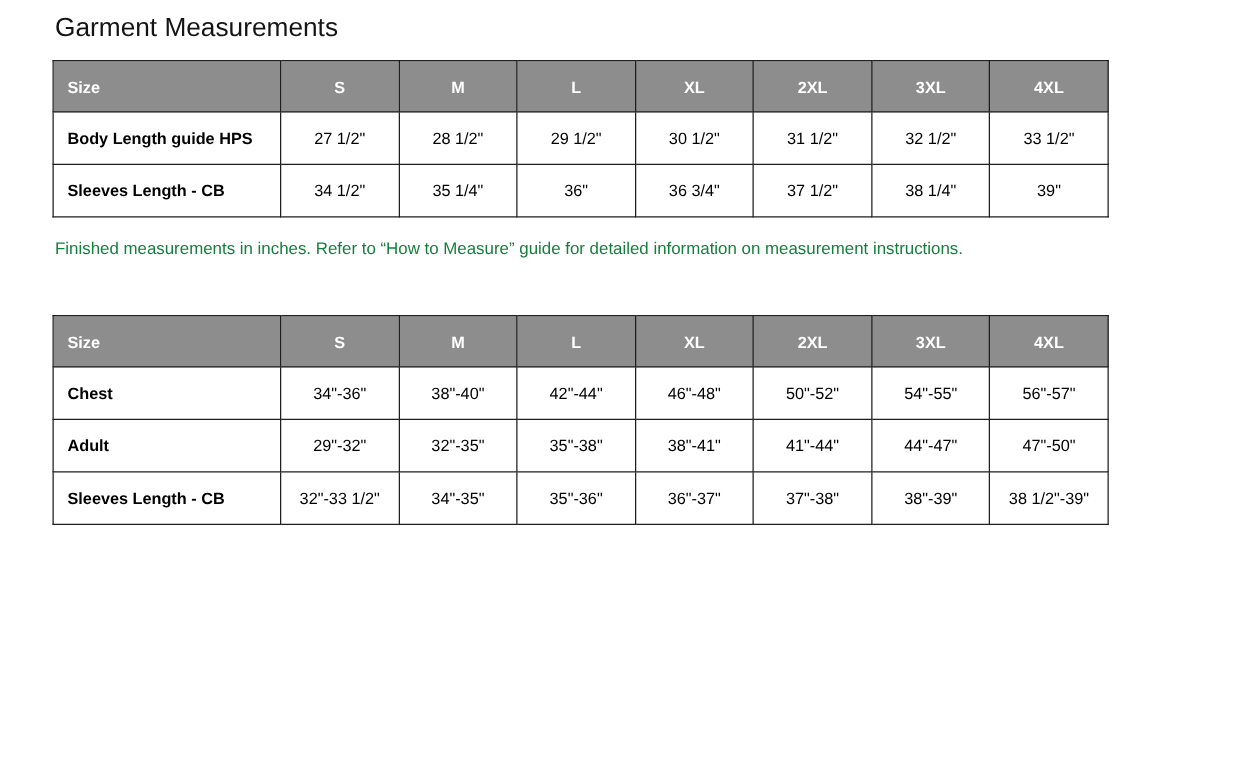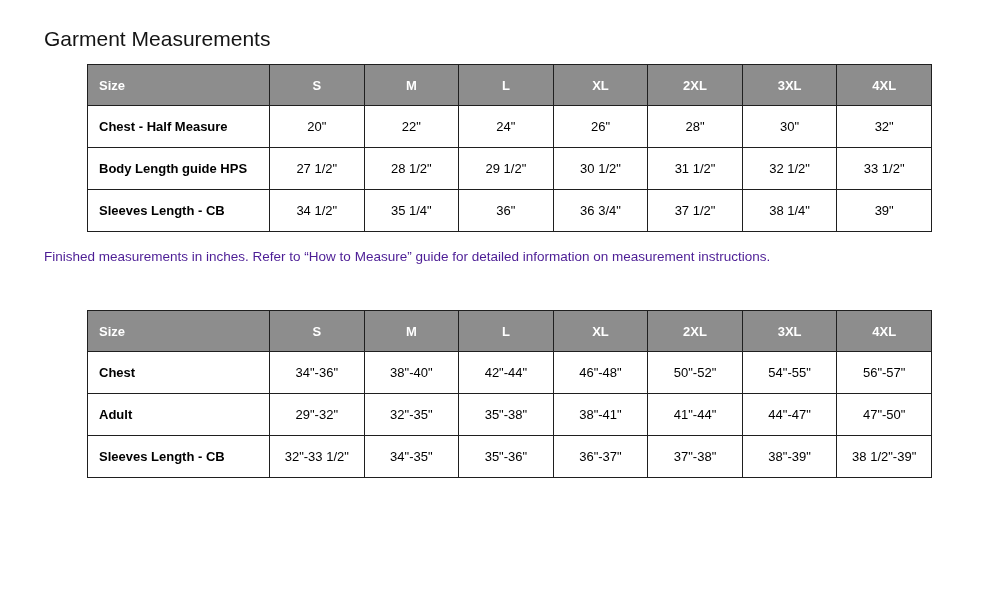--- a/index.html
+++ b/index.html
@@ -13,34 +13,33 @@
     margin: 0;
     padding: 0;
     background: #ffffff;
     width: 995px;
     height: 609px;
     font-family: "Liberation Sans", sans-serif;
     color: var(--text-color);
     overflow: hidden;
   }
   .page {
-    padding: 26px 0 0 42px;
+    padding: 10px 0 0 42px;
   }
   .section-title {
     font-size: 21px;
     font-weight: 400;
     color: #141414;
     margin: 0 0 13px 2px;
     line-height: 25px;
   }
   .size-table {
     border-collapse: collapse;
     width: 845px;
     table-layout: fixed;
-    margin-left: 45px;
   }
   .size-table th,
   .size-table td {
     border: 1px solid var(--border-color);
     font-size: 13px;
     padding: 0;
     vertical-align: middle;
   }
   .size-table thead th {
     background: var(--header-bg);
@@ -60,21 +59,21 @@
     background: #ffffff;
   }
   .size-table tbody td.row-label {
     text-align: left;
     padding-left: 11px;
     font-weight: bold;
   }
   .note {
     font-size: 13.5px;
     margin: 17px 0 0 2px;
-    color: #4c1d95;
+    color: #15803d;
   }
   .second-section {
     margin-top: 46px;
   }
 </style>
 </head>
 <body>
 
 <div class="page">
 
@@ -88,30 +87,20 @@
           <th>S</th>
           <th>M</th>
           <th>L</th>
           <th>XL</th>
           <th>2XL</th>
           <th>3XL</th>
           <th>4XL</th>
         </tr>
       </thead>
       <tbody>
-        <tr>
-          <td class="row-label">Chest - Half Measure</td>
-          <td>20"</td>
-          <td>22"</td>
-          <td>24"</td>
-          <td>26"</td>
-          <td>28"</td>
-          <td>30"</td>
-          <td>32"</td>
-        </tr>
         <tr>
           <td class="row-label">Body Length guide HPS</td>
           <td>27 1/2"</td>
           <td>28 1/2"</td>
           <td>29 1/2"</td>
           <td>30 1/2"</td>
           <td>31 1/2"</td>
           <td>32 1/2"</td>
           <td>33 1/2"</td>
         </tr>

